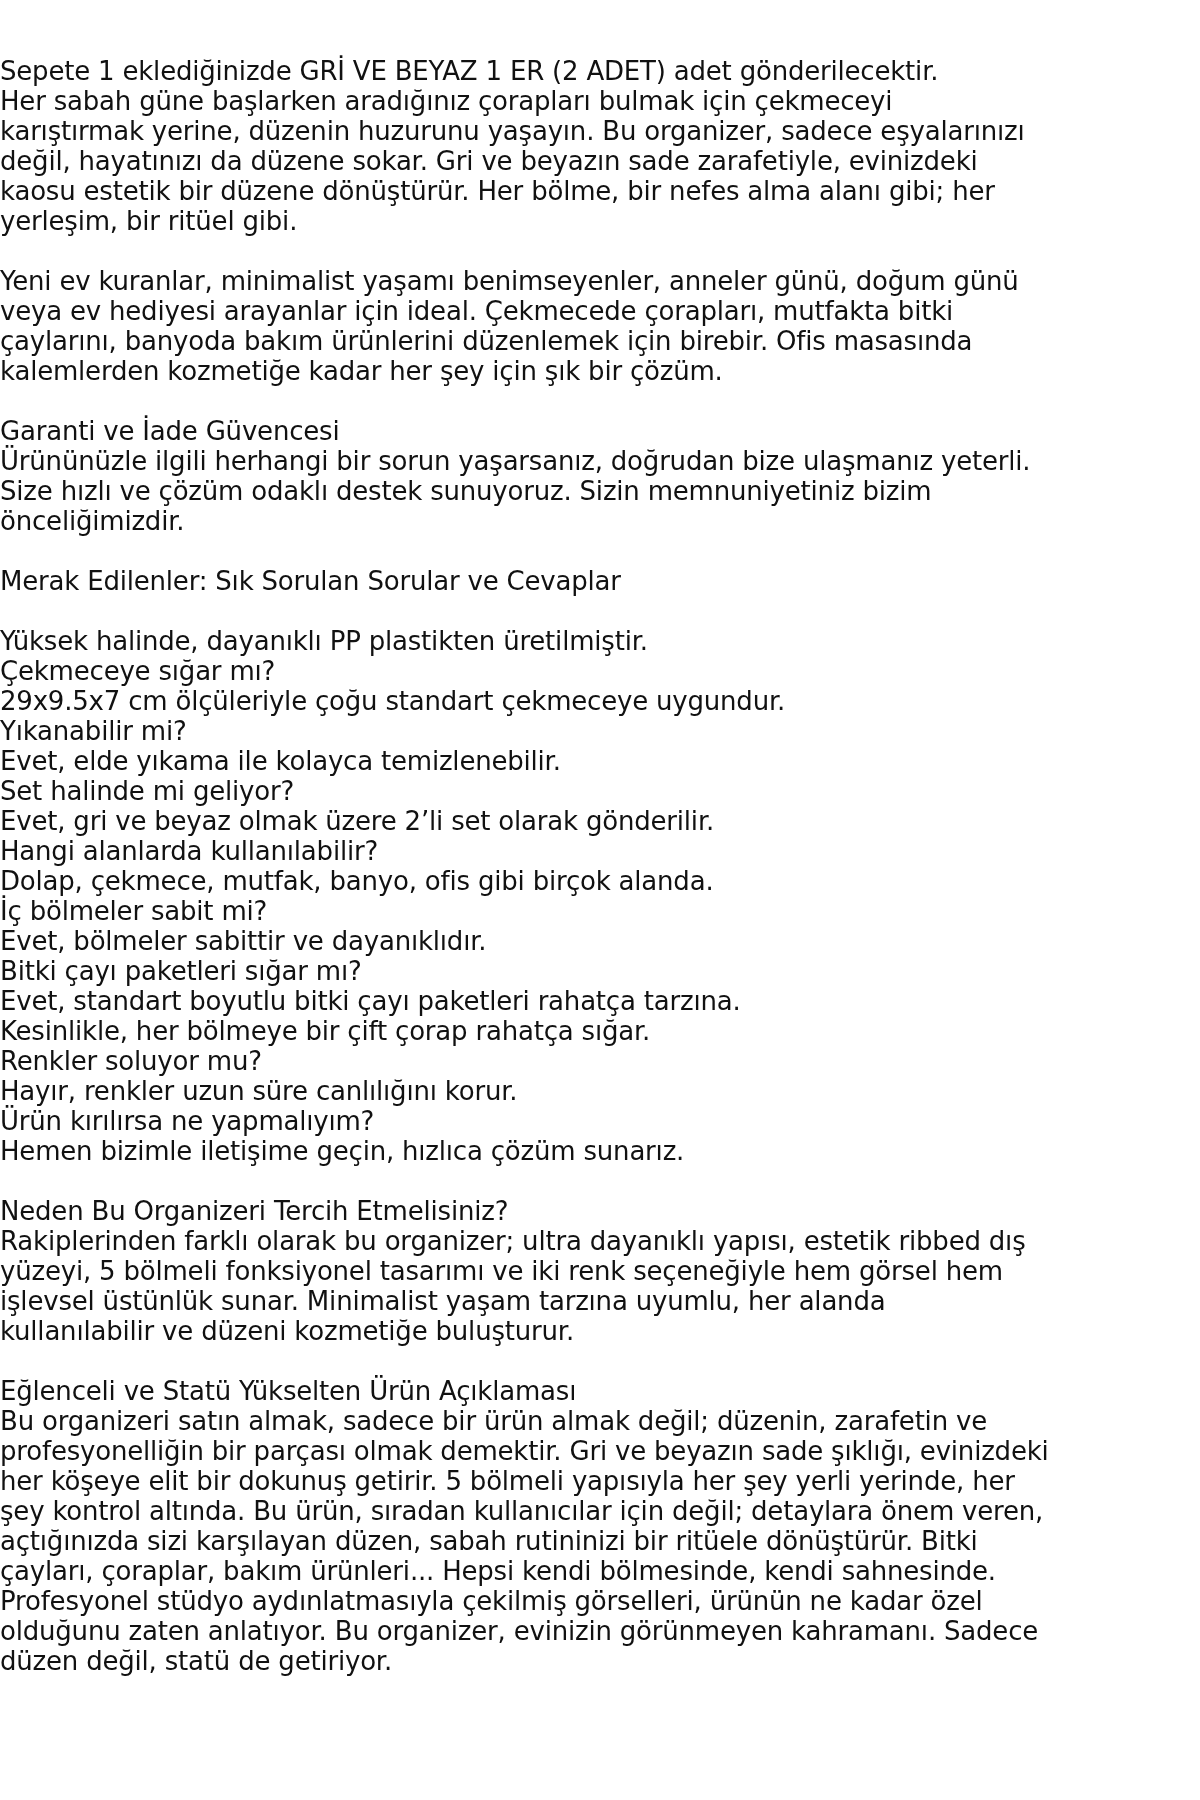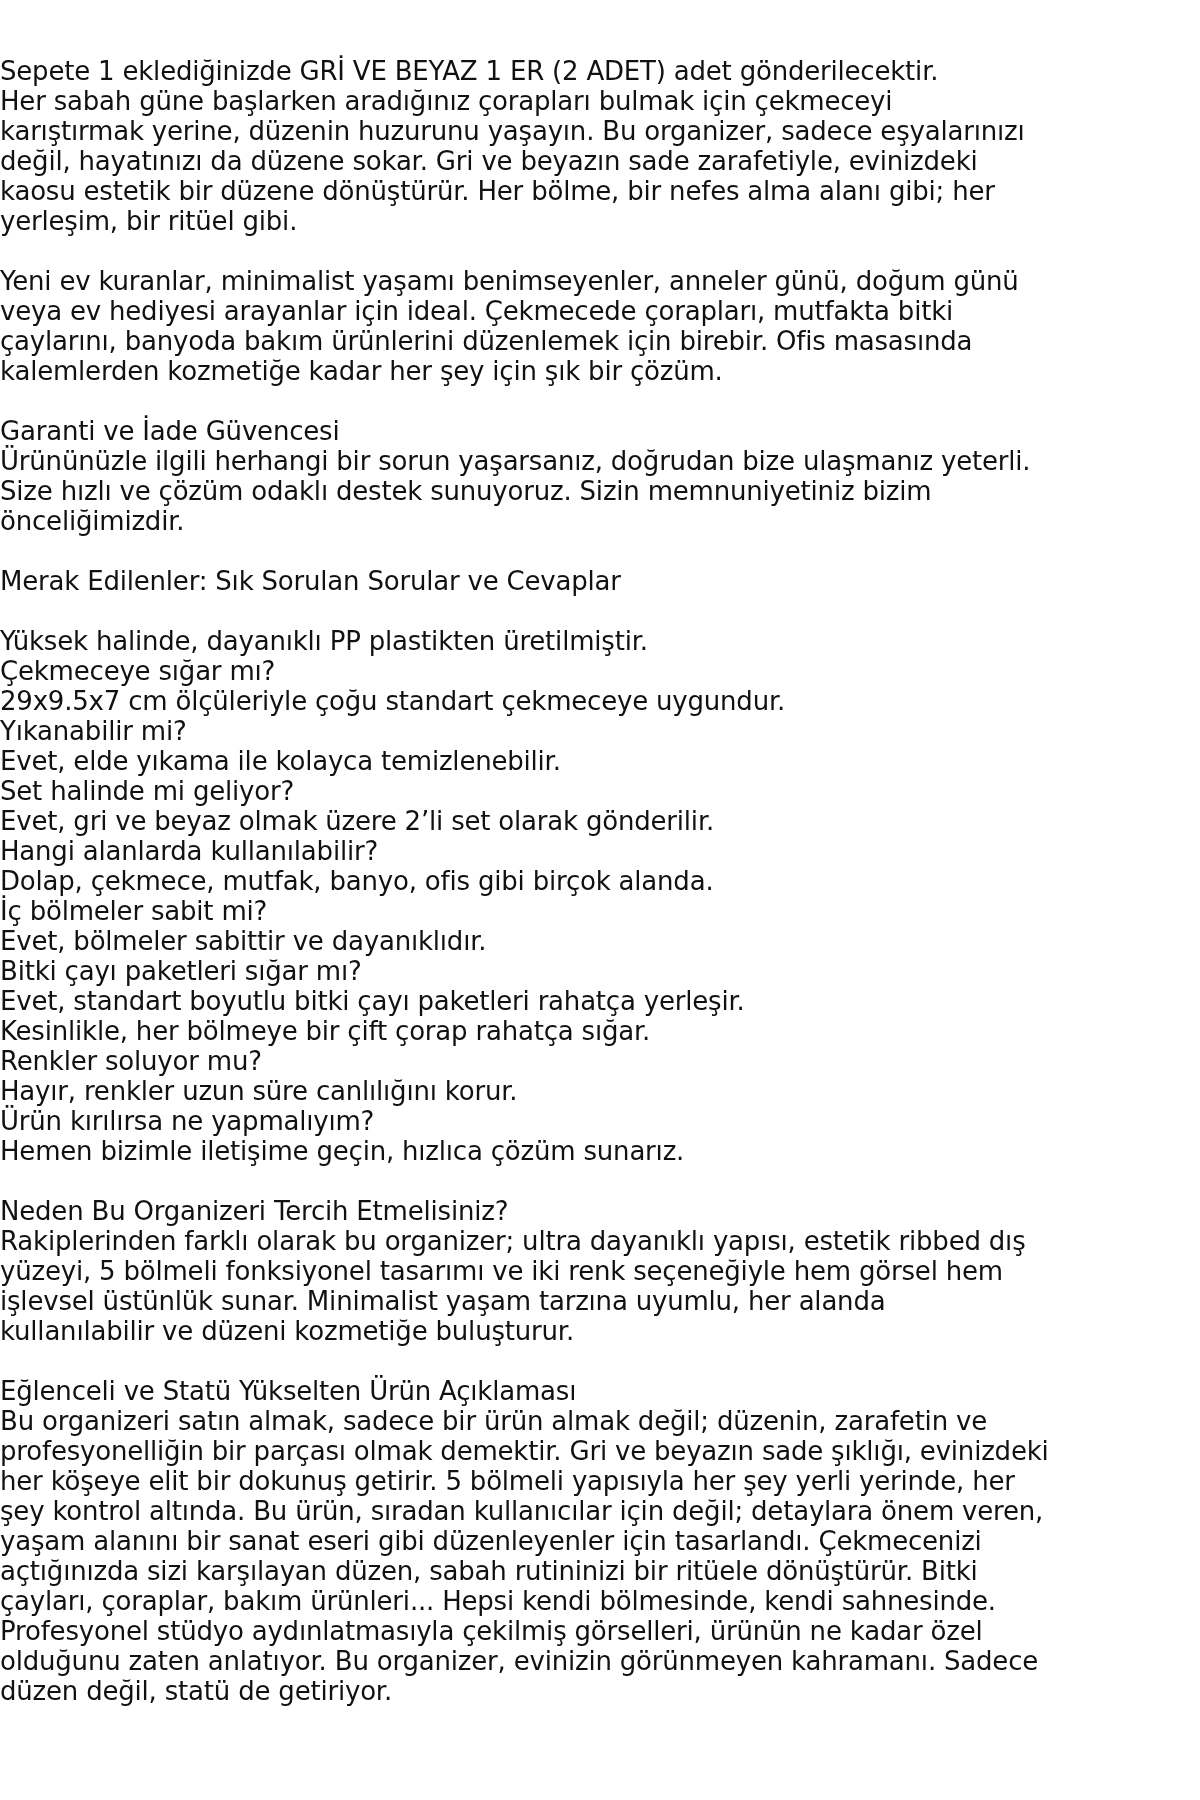--- a/index.html
+++ b/index.html
@@ -73,21 +73,21 @@
     <span class="line">29x9.5x7 cm ölçüleriyle çoğu standart çekmeceye uygundur.</span>
     <span class="line">Yıkanabilir mi?</span>
     <span class="line">Evet, elde yıkama ile kolayca temizlenebilir.</span>
     <span class="line">Set halinde mi geliyor?</span>
     <span class="line">Evet, gri ve beyaz olmak üzere 2’li set olarak gönderilir.</span>
     <span class="line">Hangi alanlarda kullanılabilir?</span>
     <span class="line">Dolap, çekmece, mutfak, banyo, ofis gibi birçok alanda.</span>
     <span class="line">İç bölmeler sabit mi?</span>
     <span class="line">Evet, bölmeler sabittir ve dayanıklıdır.</span>
     <span class="line">Bitki çayı paketleri sığar mı?</span>
-    <span class="line">Evet, standart boyutlu bitki çayı paketleri rahatça yerleşir.</span>
+    <span class="line">Evet, standart boyutlu bitki çayı paketleri rahatça tarzına.</span>
     <span class="line">Kesinlikle, her bölmeye bir çift çorap rahatça sığar.</span>
     <span class="line">Renkler soluyor mu?</span>
     <span class="line">Hayır, renkler uzun süre canlılığını korur.</span>
     <span class="line">Ürün kırılırsa ne yapmalıyım?</span>
     <span class="line">Hemen bizimle iletişime geçin, hızlıca çözüm sunarız.</span>
   </div>
   <div class="blank"></div>
 
   <div class="section">
     <span class="line">Neden Bu Organizeri Tercih Etmelisiniz?</span>
@@ -97,21 +97,20 @@
     <span class="line">kullanılabilir ve düzeni kozmetiğe buluşturur.</span>
   </div>
   <div class="blank"></div>
 
   <div class="section">
     <span class="line">Eğlenceli ve Statü Yükselten Ürün Açıklaması</span>
     <span class="line">Bu organizeri satın almak, sadece bir ürün almak değil; düzenin, zarafetin ve</span>
     <span class="line">profesyonelliğin bir parçası olmak demektir. Gri ve beyazın sade şıklığı, evinizdeki</span>
     <span class="line">her köşeye elit bir dokunuş getirir. 5 bölmeli yapısıyla her şey yerli yerinde, her</span>
     <span class="line">şey kontrol altında. Bu ürün, sıradan kullanıcılar için değil; detaylara önem veren,</span>
-    <span class="line">yaşam alanını bir sanat eseri gibi düzenleyenler için tasarlandı. Çekmecenizi</span>
     <span class="line">açtığınızda sizi karşılayan düzen, sabah rutininizi bir ritüele dönüştürür. Bitki</span>
     <span class="line">çayları, çoraplar, bakım ürünleri... Hepsi kendi bölmesinde, kendi sahnesinde.</span>
     <span class="line">Profesyonel stüdyo aydınlatmasıyla çekilmiş görselleri, ürünün ne kadar özel</span>
     <span class="line">olduğunu zaten anlatıyor. Bu organizer, evinizin görünmeyen kahramanı. Sadece</span>
     <span class="line">düzen değil, statü de getiriyor.</span>
   </div>
 
 </div>
 
 </body></html>

